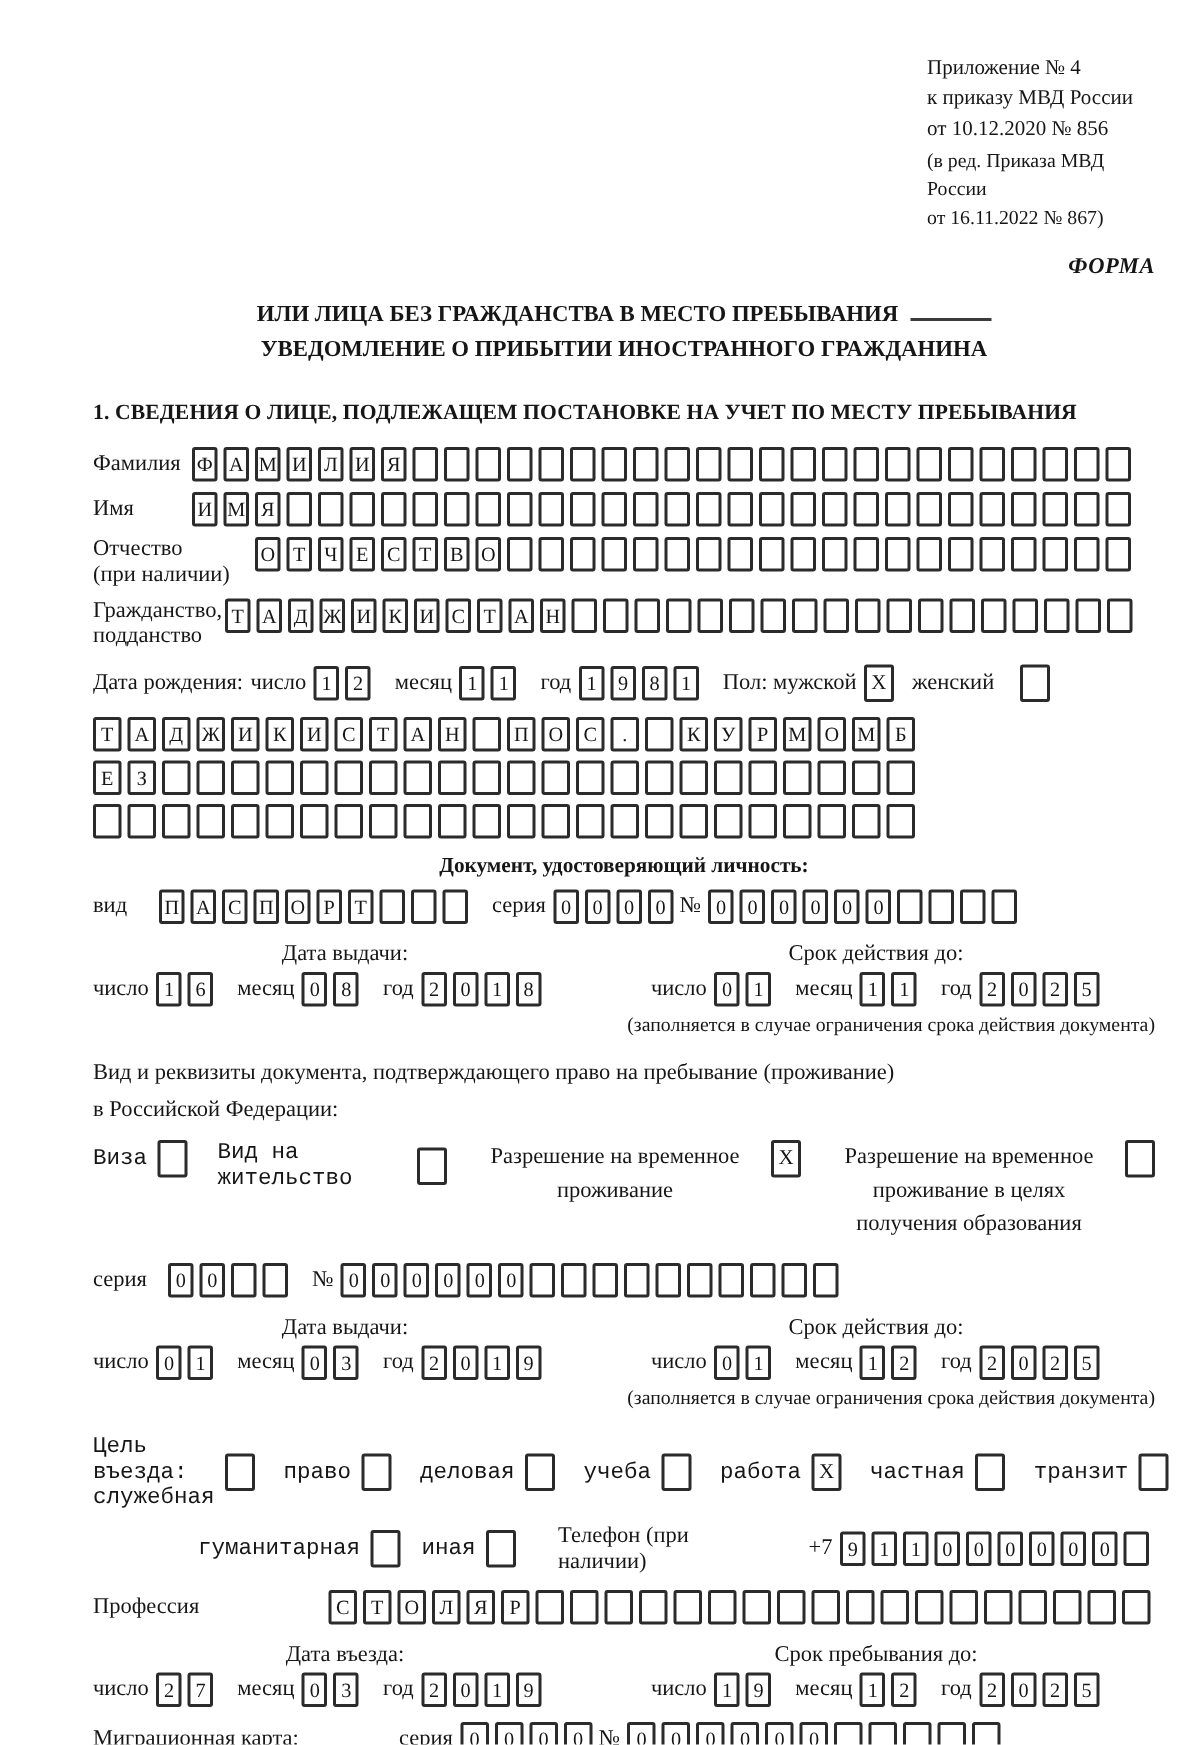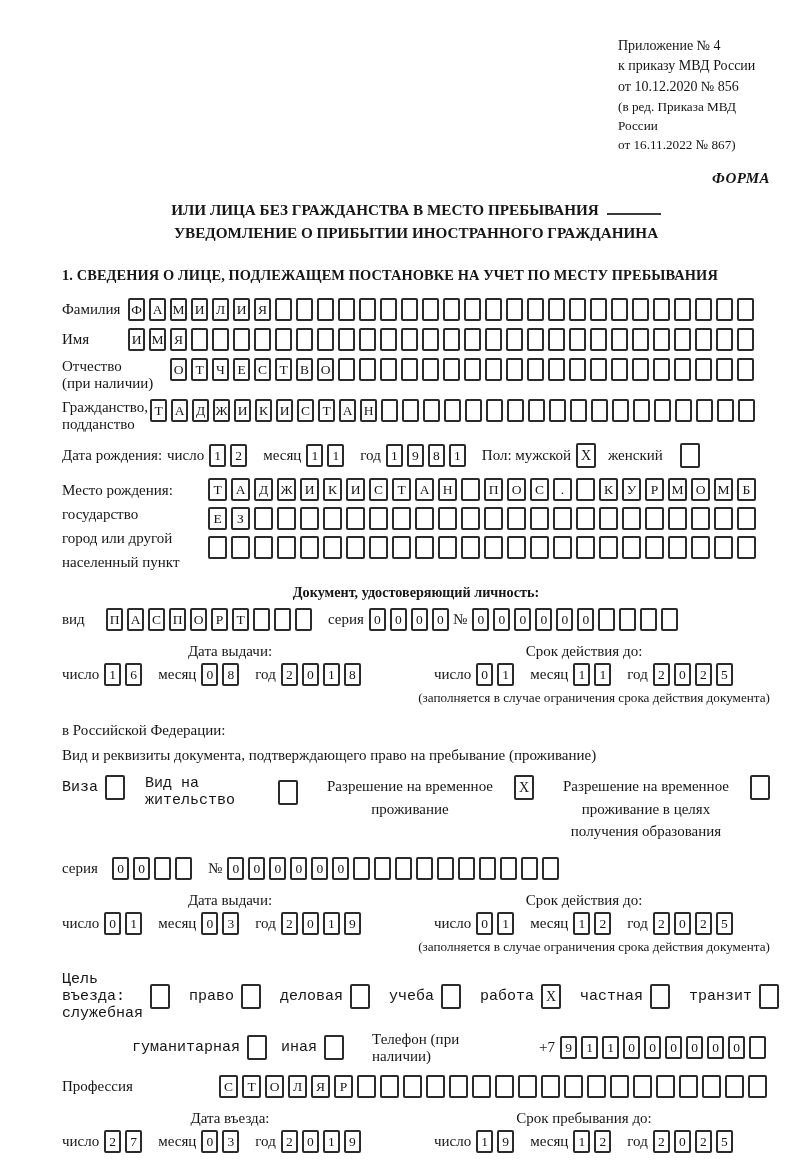--- a/index.html
+++ b/index.html
@@ -101,26 +101,20 @@
     <span class="cells"><span class="cell">1</span><span class="cell">1</span></span>
     <span class="dlab gap">год</span>
     <span class="cells"><span class="cell">1</span><span class="cell">9</span><span class="cell">8</span><span class="cell">1</span></span>
     <span class="dlab gap">Пол: мужской</span>
     <span class="cells cb"><span class="cell">X</span></span>
     <span class="dlab gap">женский</span>
     <span class="cells cb gap"><span class="cell"></span></span>
   </div>
 
   <div class="frow top mt10">
-    <span class="lab w146" style="line-height:24px">
-      <div>Место рождения:</div>
-      <div>государство</div>
-      <div>город или другой</div>
-      <div>населенный пункт</div>
-    </span>
     <span>
       <div class="cells lg" style="margin-bottom:6px"><span class="cell">Т</span><span class="cell">А</span><span class="cell">Д</span><span class="cell">Ж</span><span class="cell">И</span><span class="cell">К</span><span class="cell">И</span><span class="cell">С</span><span class="cell">Т</span><span class="cell">А</span><span class="cell">Н</span><span class="cell"></span><span class="cell">П</span><span class="cell">О</span><span class="cell">С</span><span class="cell">.</span><span class="cell"></span><span class="cell">К</span><span class="cell">У</span><span class="cell">Р</span><span class="cell">М</span><span class="cell">О</span><span class="cell">М</span><span class="cell">Б</span></div>
       <div class="cells lg" style="margin-bottom:6px"><span class="cell">Е</span><span class="cell">З</span><span class="cell"></span><span class="cell"></span><span class="cell"></span><span class="cell"></span><span class="cell"></span><span class="cell"></span><span class="cell"></span><span class="cell"></span><span class="cell"></span><span class="cell"></span><span class="cell"></span><span class="cell"></span><span class="cell"></span><span class="cell"></span><span class="cell"></span><span class="cell"></span><span class="cell"></span><span class="cell"></span><span class="cell"></span><span class="cell"></span><span class="cell"></span><span class="cell"></span></div>
       <div class="cells lg"><span class="cell"></span><span class="cell"></span><span class="cell"></span><span class="cell"></span><span class="cell"></span><span class="cell"></span><span class="cell"></span><span class="cell"></span><span class="cell"></span><span class="cell"></span><span class="cell"></span><span class="cell"></span><span class="cell"></span><span class="cell"></span><span class="cell"></span><span class="cell"></span><span class="cell"></span><span class="cell"></span><span class="cell"></span><span class="cell"></span><span class="cell"></span><span class="cell"></span><span class="cell"></span><span class="cell"></span></div>
     </span>
   </div>
 
   <div class="doc-head">Документ, удостоверяющий личность:</div>
 
   <div class="frow">
@@ -152,22 +146,22 @@
         <span class="dlab gap">месяц</span>
         <span class="cells"><span class="cell">1</span><span class="cell">1</span></span>
         <span class="dlab gap">год</span>
         <span class="cells"><span class="cell">2</span><span class="cell">0</span><span class="cell">2</span><span class="cell">5</span></span>
       </div>
       <div class="dnote">(заполняется в случае ограничения срока действия документа)</div>
     </div>
   </div>
 
   <div class="para">
+    <div>Вид и реквизиты документа, подтверждающего право на пребывание (проживание)</div>
     <div>в Российской Федерации:</div>
-    <div>Вид и реквизиты документа, подтверждающего право на пребывание (проживание)</div>
   </div>
 
   <div class="permits">
     <span class="pair">
       <span class="ptxt">Виза</span>
       <span class="cells cb"><span class="cell"></span></span>
     </span>
     <span class="pair" style="margin-left:20px">
       <span class="ptxt">Вид на жительство</span>
       <span class="cells cb" style="margin-left:8px"><span class="cell"></span></span>

